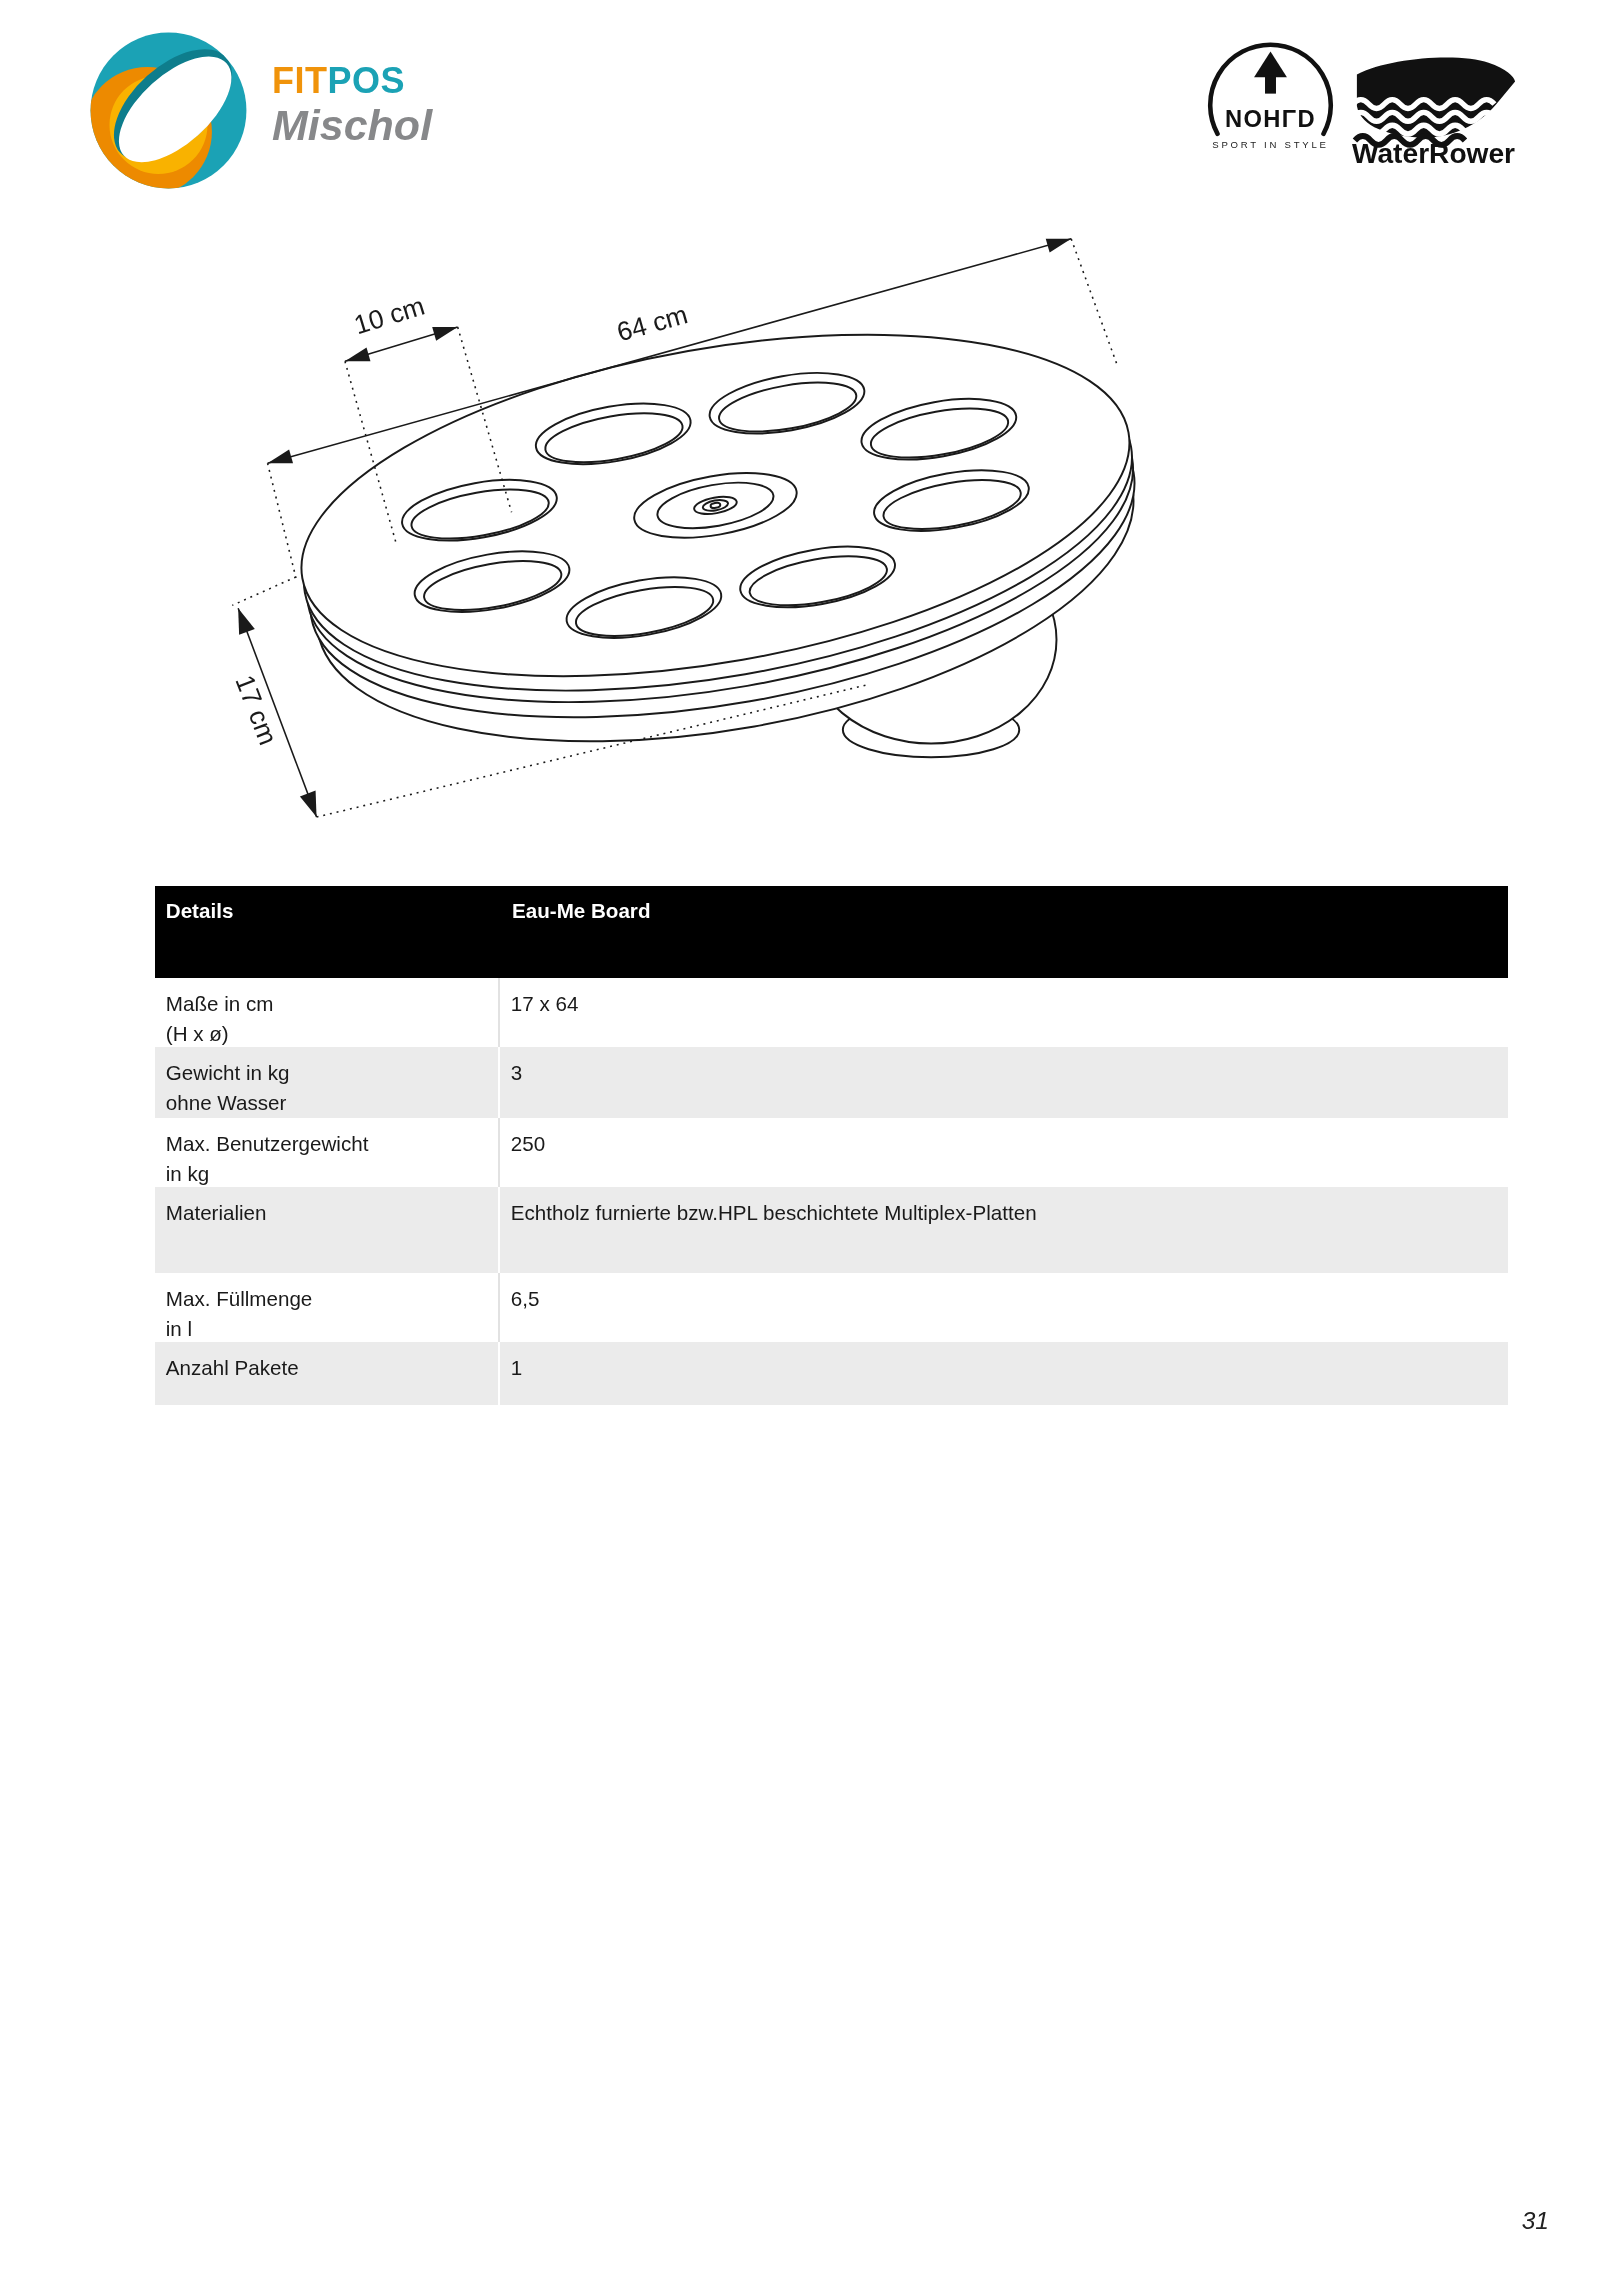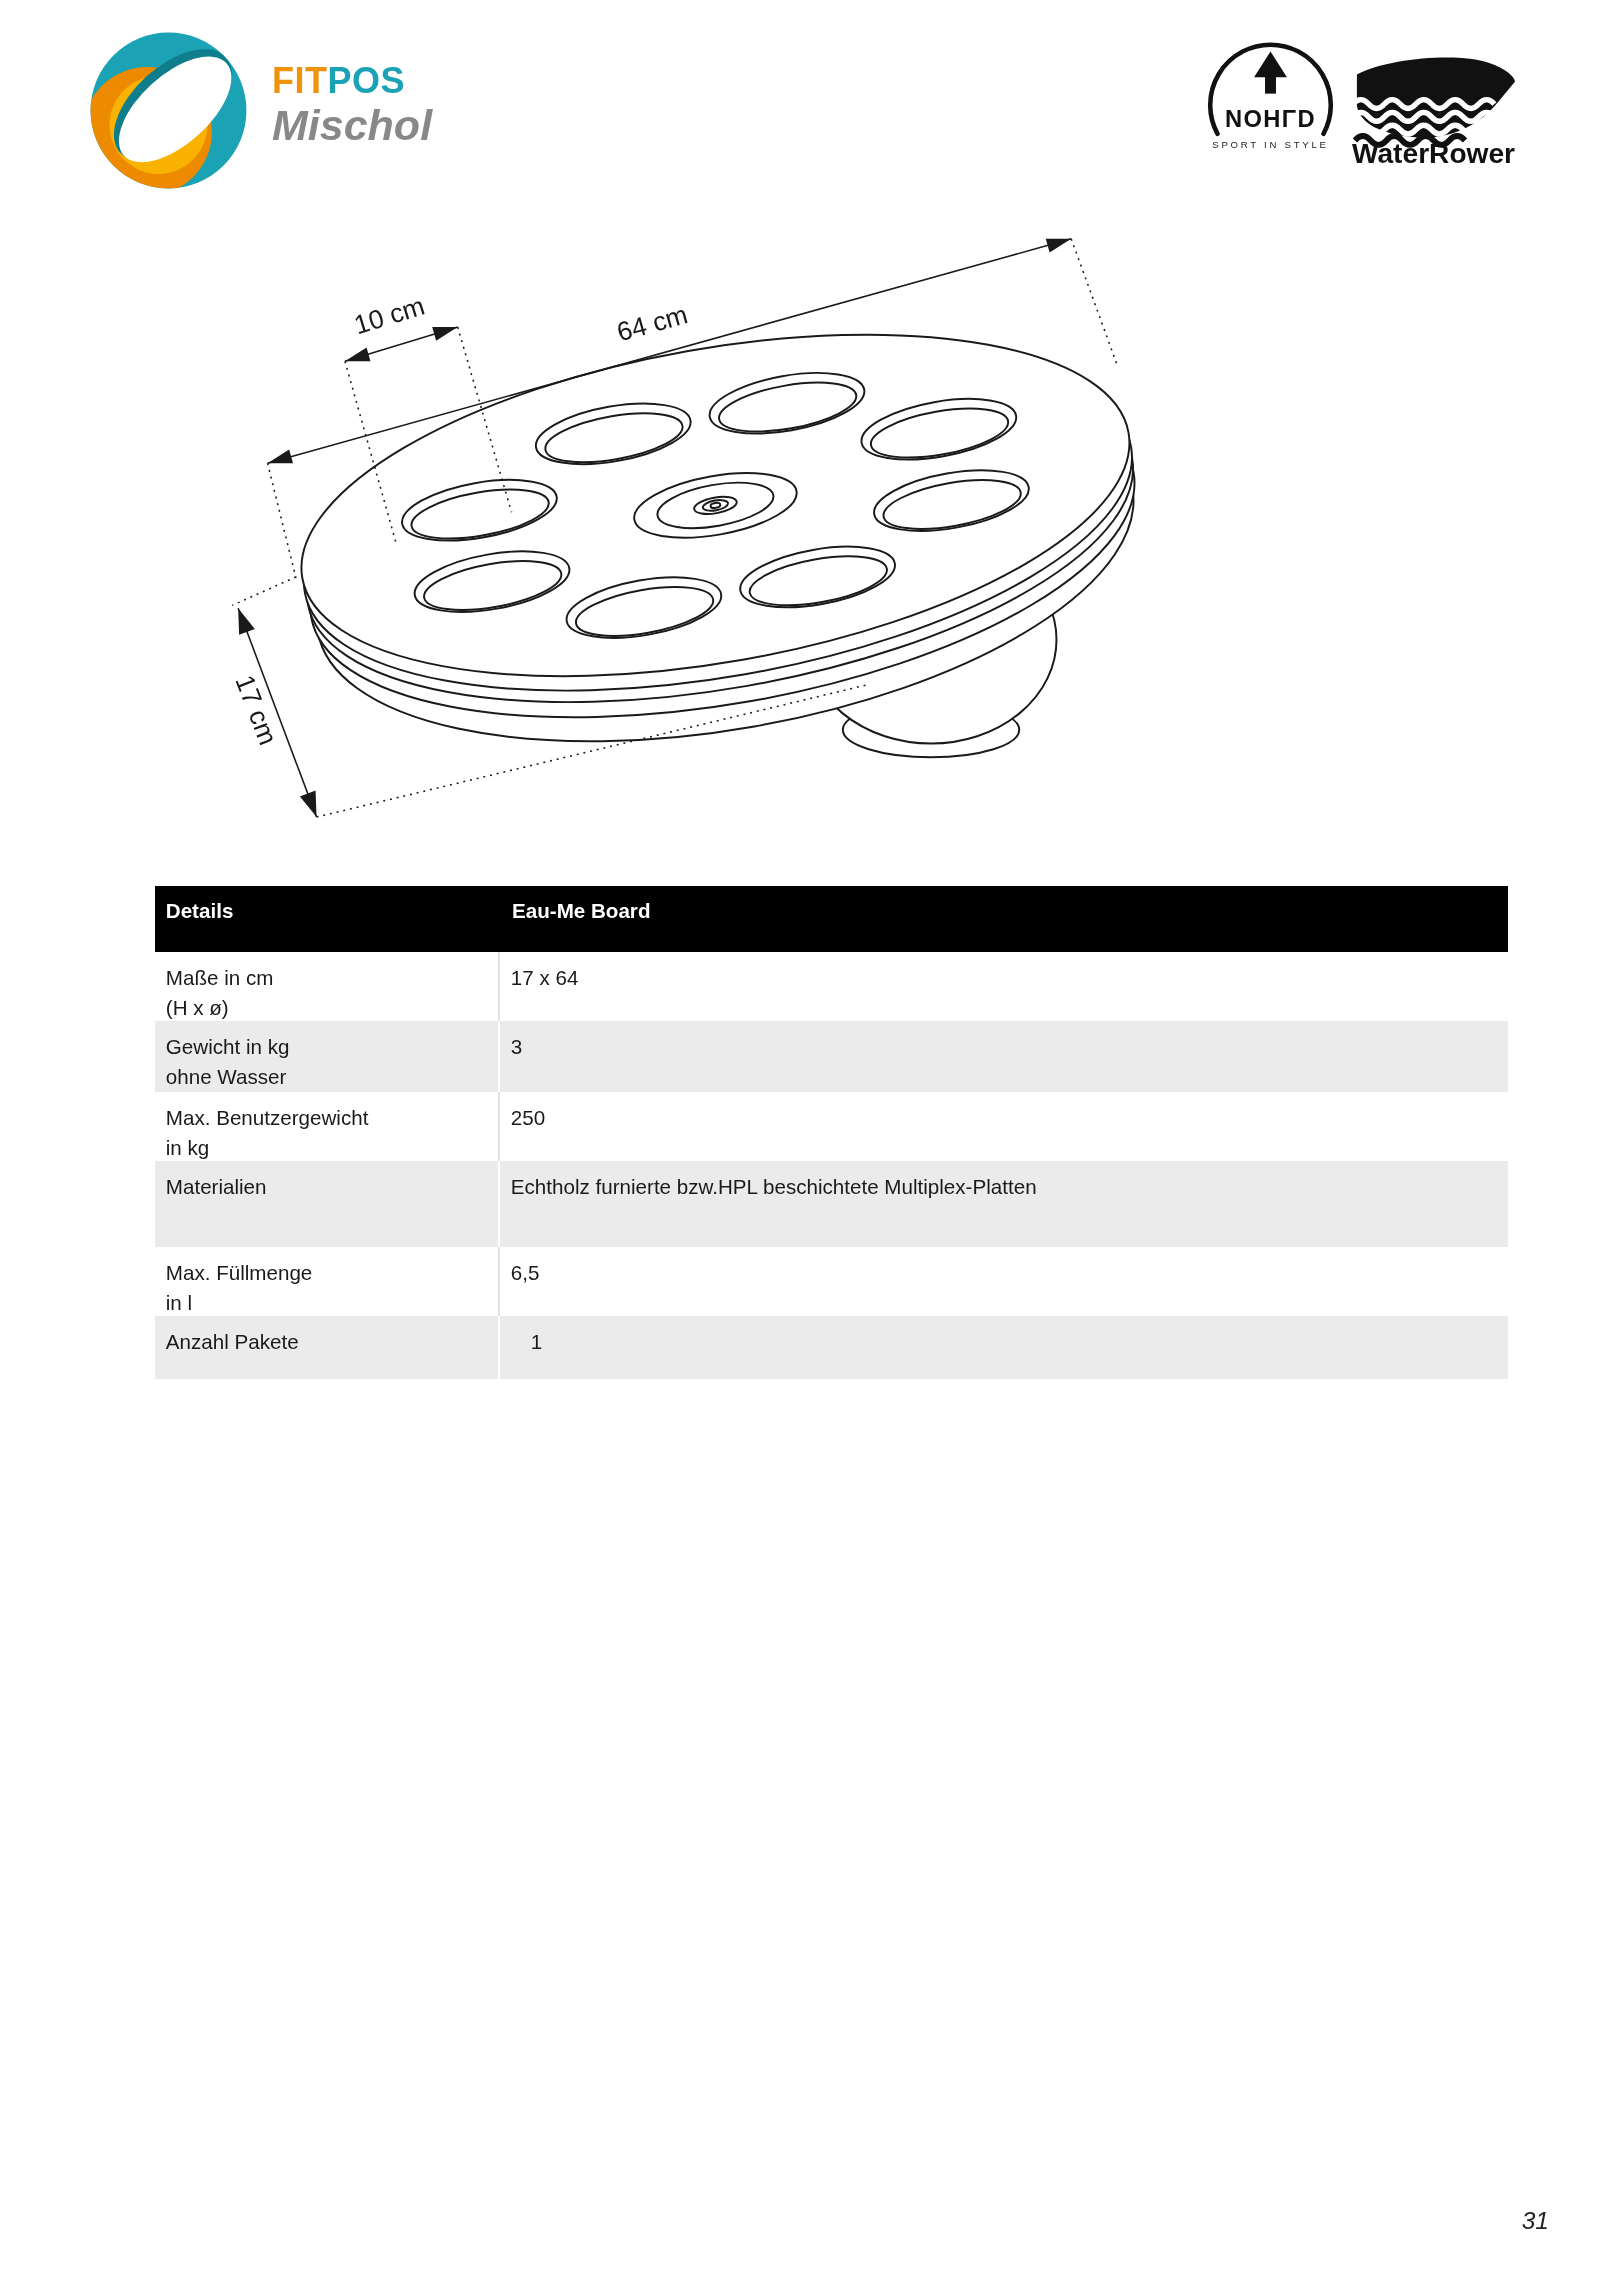--- a/index.html
+++ b/index.html
@@ -19,31 +19,31 @@
   .nohrd-logo  { position:absolute; left:1200px; top:37px; width:141px; height:137px; }
   .waterrower-logo { position:absolute; left:1351px; top:49px; width:169px; height:118px; }
 
   
   .drawing { position:absolute; left:0; top:118px; width:1621px; height:765px; }
   .drawing svg { width:100%; height:100%; }
   .dim-label { font-size:27px; fill:#1a1a1a; }
 
   
   .spec-table { position:absolute; left:155px; top:886px; width:1353px; }
-  .spec-header { position:relative; height:66px; background:#000000; }
+  .spec-header { position:relative; height:92px; background:#000000; }
   .spec-header span { position:absolute; top:12.7px; font-size:20.6px; font-weight:bold; color:#ffffff; }
   .spec-header .c1 { left:10.8px; }
   .spec-header .c2 { left:357px; }
   .spec-row { display:flex; width:100%; }
   .spec-row.alt { background:#EBEBEB; }
   .spec-row .lab { width:345px; flex:0 0 345px; padding:10.8px 7.8px 0 10.8px;
     font-size:20.6px; line-height:30px; border-right:2.9px solid #e2e2e2; }
   .spec-row.alt .lab { border-right-color:#ffffff; }
   .spec-row .val { flex:1; padding:10.8px 7.8px 0 10.8px; font-size:20.6px; line-height:30px; }
-  .r-h70 { height:69px; } .r-h72 { height:71px; } .r-h88 { height:86px; } .r-h64 { height:63px;gap:20px; }
+  .r-h70 { height:69px; } .r-h72 { height:71px; } .r-h88 { height:86px; } .r-h64 { height:63px; }
 
   .page-number { position:absolute; left:1490px; top:2207px; width:59px;
     text-align:right; font-size:24.5px; color:#222222;font-style:italic; }
 </style>
 </head>
 <body>
 
 <div class="fitpos-logo">
   <svg class="fitpos-icon" width="181" height="167" viewBox="0 0 150 150">
     <defs>

